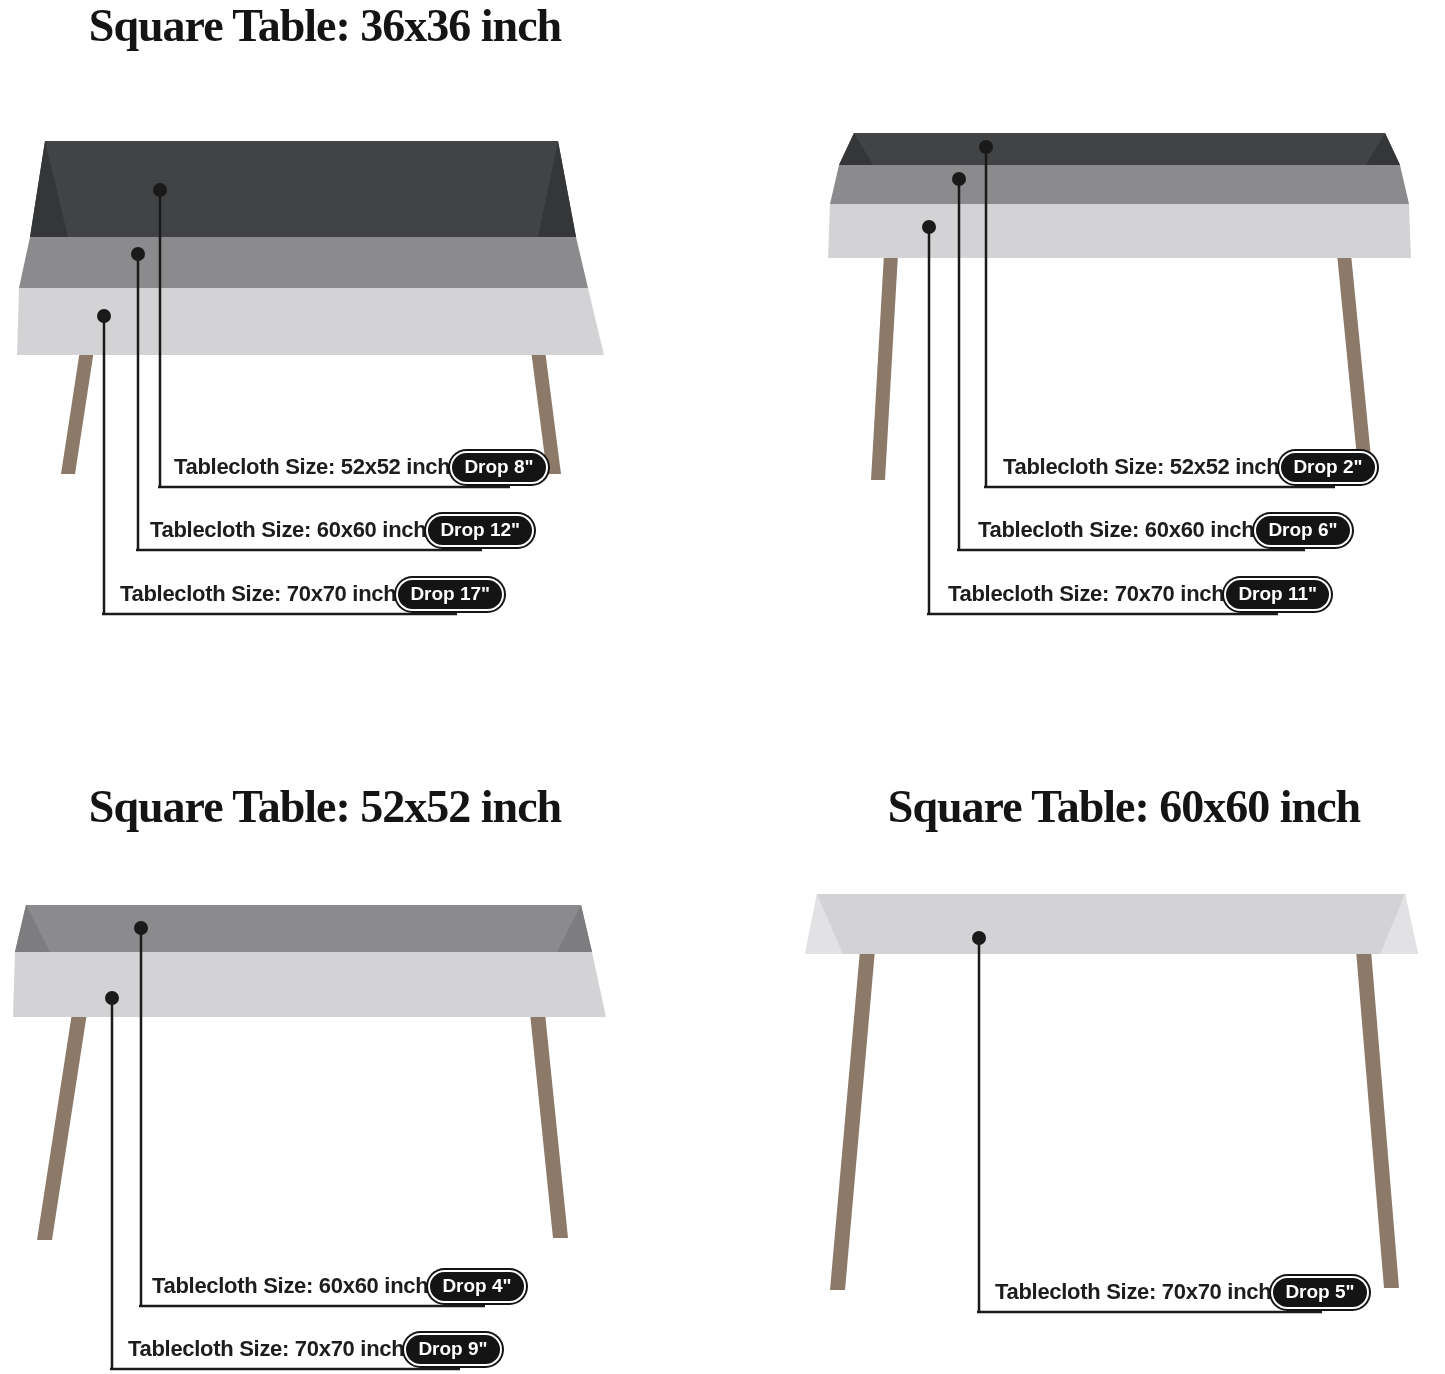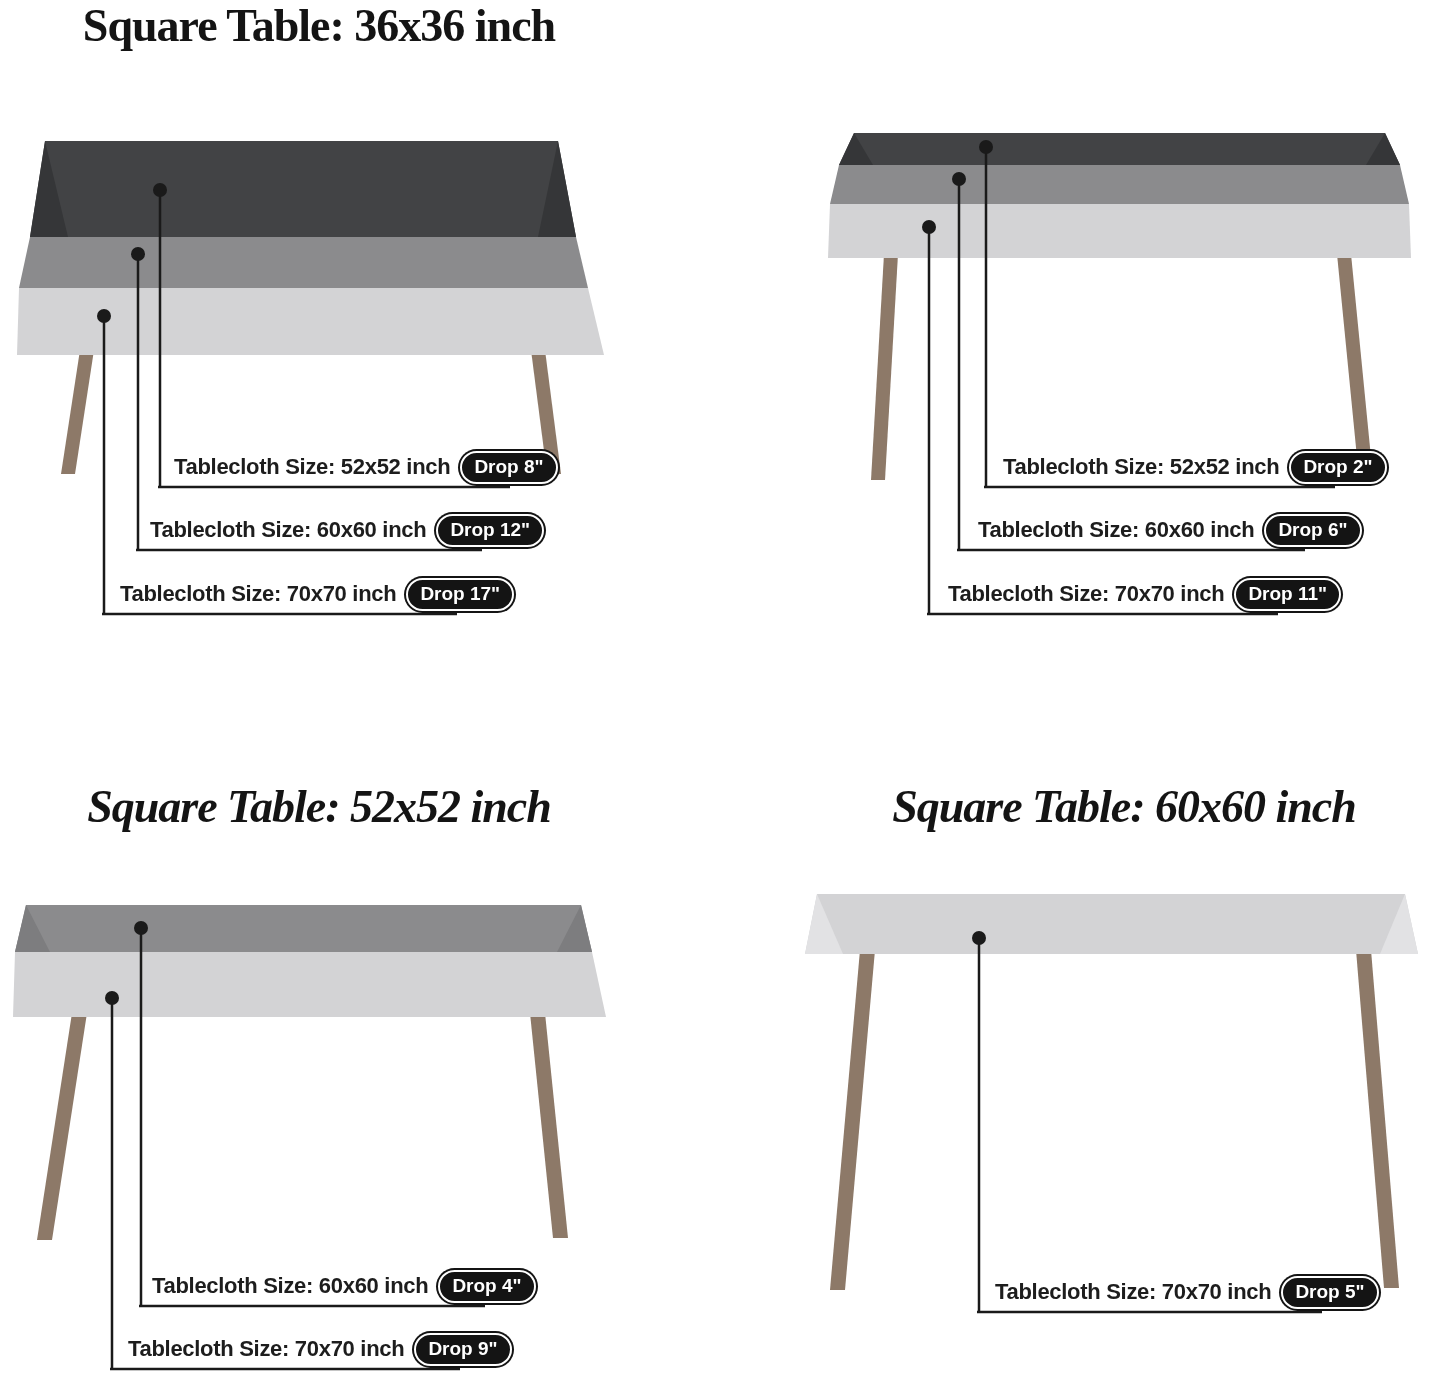--- a/index.html
+++ b/index.html
@@ -12,26 +12,26 @@
   .q2{left:723px;top:0;}
   .q3{left:0;top:687px;}
   .q4{left:723px;top:687px;}
   .cell svg{position:absolute;left:0;top:0;}
   .title{
     position:absolute;margin:0;text-align:center;
     font-family:"Liberation Serif","DejaVu Serif",serif;
     font-weight:700;font-size:46px;line-height:52px;letter-spacing:-1px;
     color:var(--title,#141414);white-space:nowrap;
   }
-  .q1 .title,.q3 .title{left:13px;width:612px;}
+  .q1 .title,.q3 .title{left:0;width:612px;padding-left:19px;}
   .q2 .title,.q4 .title{left:95px;width:612px;}
   .q1 .title,.q2 .title{top:0;}
-  .q3 .title,.q4 .title{top:94px;font-style:italic;}
+  .q3 .title,.q4 .title{top:94px;}
   .callout{
-    position:absolute;display:flex;align-items:center;gap:10px;height:36px;white-space:nowrap;
+    position:absolute;display:flex;align-items:center;gap:0;height:36px;white-space:nowrap;
   }
   .ltext{
     font-size:22px;font-weight:600;letter-spacing:-0.3px;color:var(--label,#1d1d1d);
   }
   .badge{
     font-size:19px;font-weight:700;line-height:1;
     color:var(--badge-text,#fff);background:var(--badge-bg,#141414);
     border:2px solid #ffffff;box-shadow:0 0 0 2px var(--badge-bg,#141414);
     border-radius:18px;padding:4px 12px 6px;
   }

